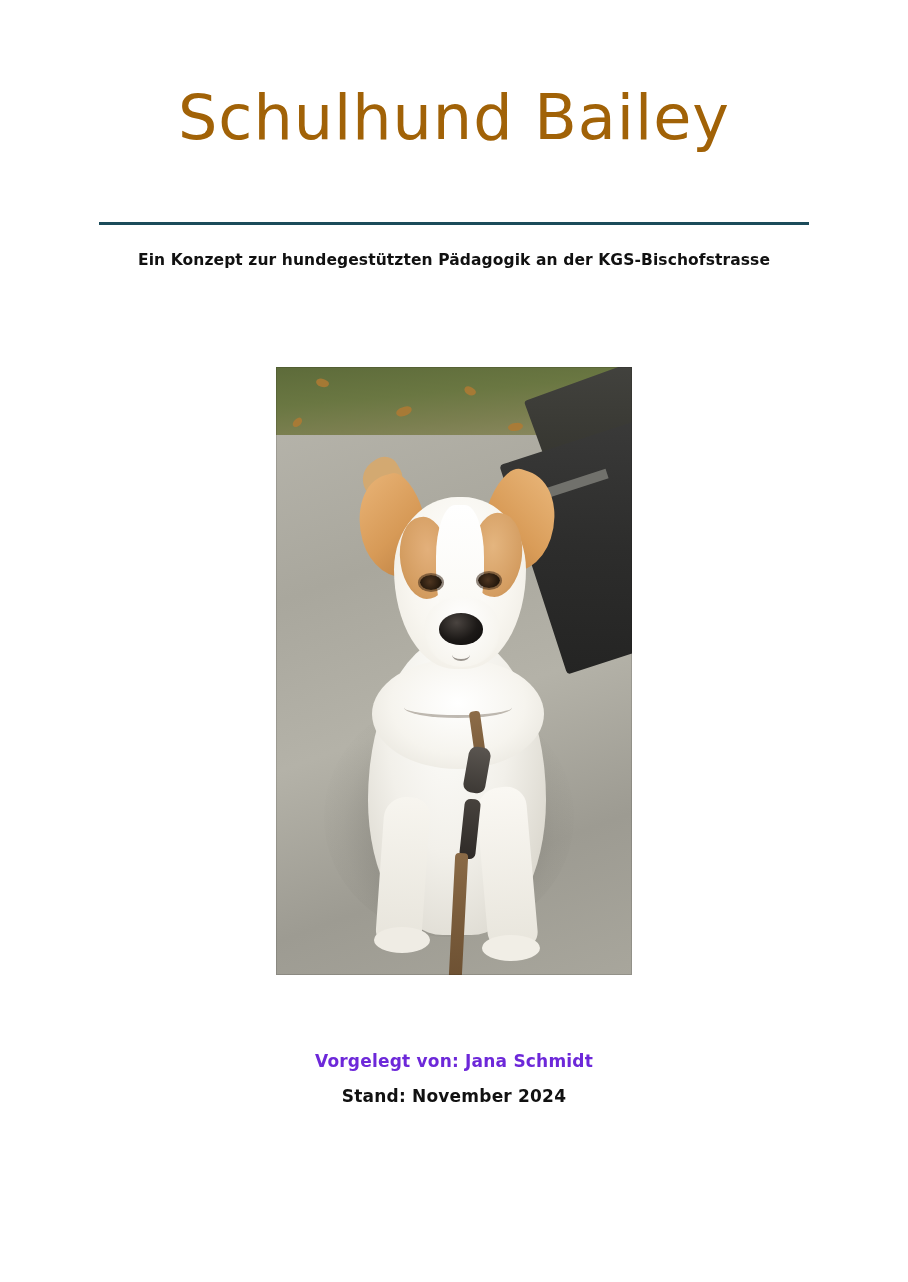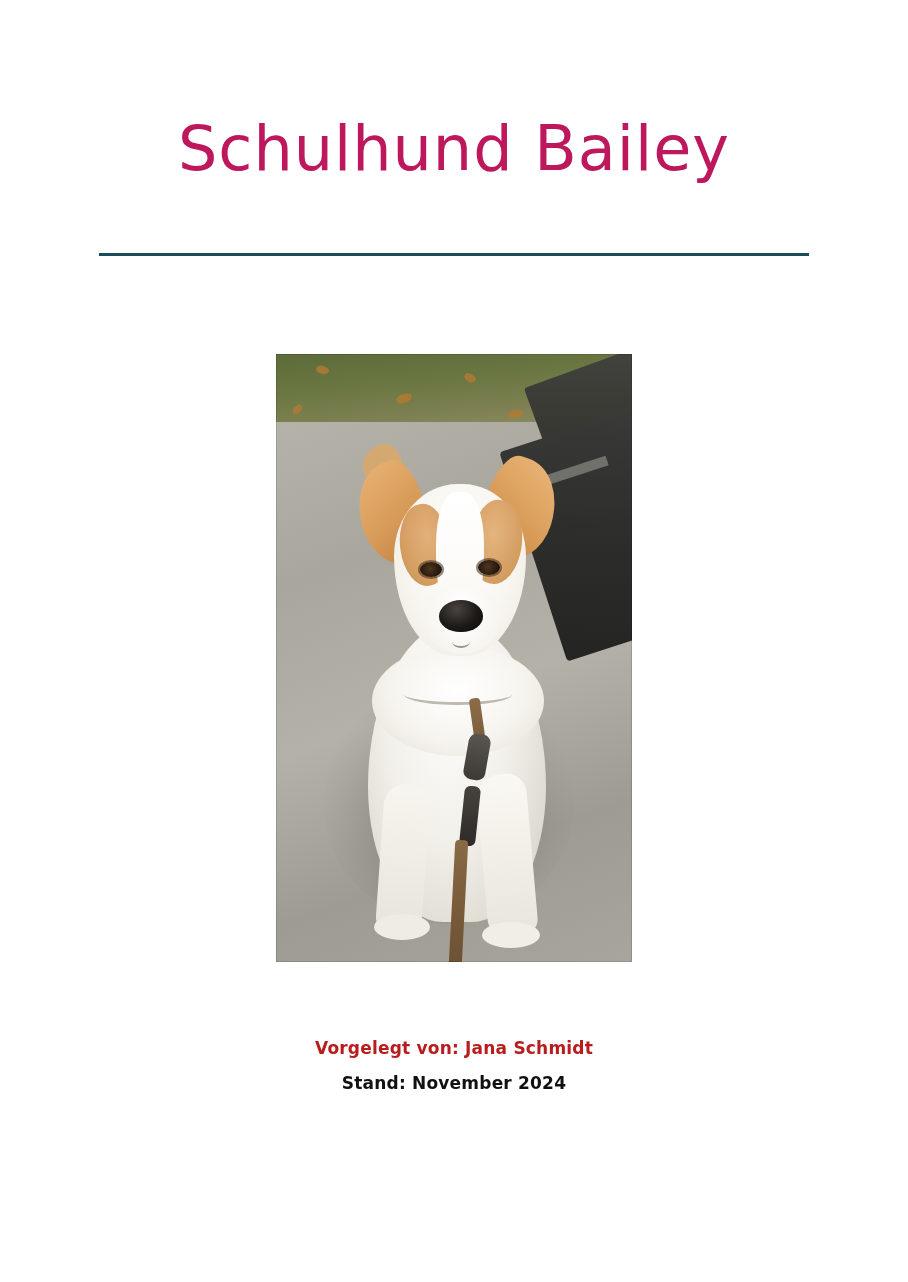--- a/index.html
+++ b/index.html
@@ -19,26 +19,26 @@
     width: 908px;
     height: 1282px;
     box-sizing: border-box;
     padding: 0;
     position: relative;
     display: flex;
     flex-direction: column;
     align-items: center;
   }
   .title {
-    margin-top: 115px;
+    margin-top: 84px;
     font-family: "DejaVu Sans", sans-serif;
     font-size: 62px;
     font-weight: 400;
     letter-spacing: 1px;
-    color: #be185d;
+    color: #a16207;
     text-align: center;
     line-height: 1.1;
   }
   .title-rule {
     width: 710px;
     height: 3px;
     background: #1b4b5a;
     margin-top: 28px;
   }
   .subtitle {
@@ -348,40 +348,41 @@
     border: 1px solid rgba(0,0,0,.12);
     pointer-events: none;
   }
   .footer-block {
     margin-top: 76px;
     text-align: center;
   }
   .author {
     font-size: 17px;
     font-weight: bold;
-    color: #b91c1c;
+    color: #6d28d9;
     letter-spacing: .2px;
   }
   .datestamp {
     margin-top: 15px;
     font-size: 17px;
     font-weight: bold;
     color: #111111;
     letter-spacing: .2px;
   }
 </style>
 </head>
 <body>
 
 <div class="page">
 
   <h1 class="title">Schulhund Bailey</h1>
 
   <div class="title-rule"></div>
 
+  <div class="subtitle">Ein Konzept zur hundegestützten Pädagogik an der KGS-Bischofstrasse</div>
 
   <div class="photo-wrap">
     <div class="ph-ground"></div>
     <div class="ph-grass"></div>
     <div class="ph-leaf" style="left:40px;top:12px;width:13px;height:8px;transform:rotate(20deg);"></div>
     <div class="ph-leaf" style="left:120px;top:40px;width:16px;height:9px;transform:rotate(-15deg);"></div>
     <div class="ph-leaf" style="left:188px;top:20px;width:12px;height:8px;transform:rotate(35deg);"></div>
     <div class="ph-leaf" style="left:232px;top:56px;width:15px;height:8px;transform:rotate(-5deg);"></div>
     <div class="ph-leaf" style="left:16px;top:52px;width:11px;height:7px;transform:rotate(-40deg);"></div>
     <div class="ph-bench2"></div>

